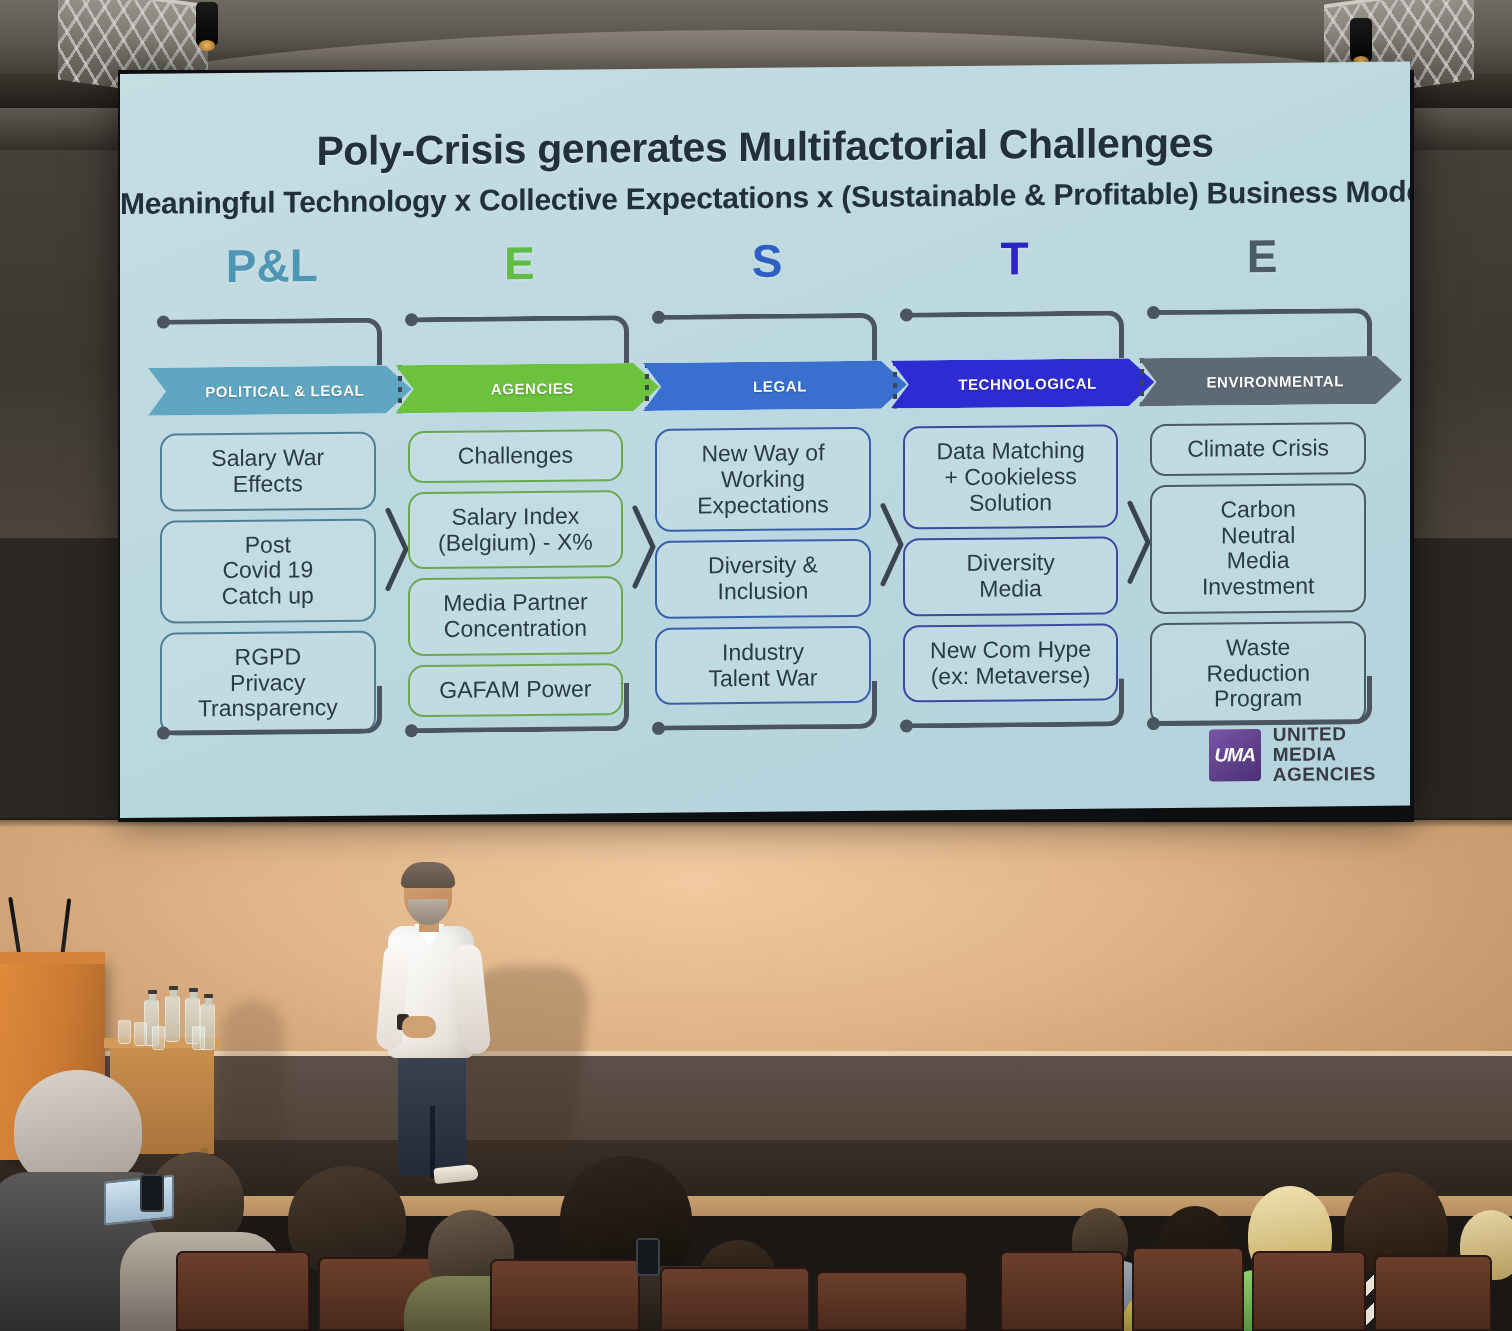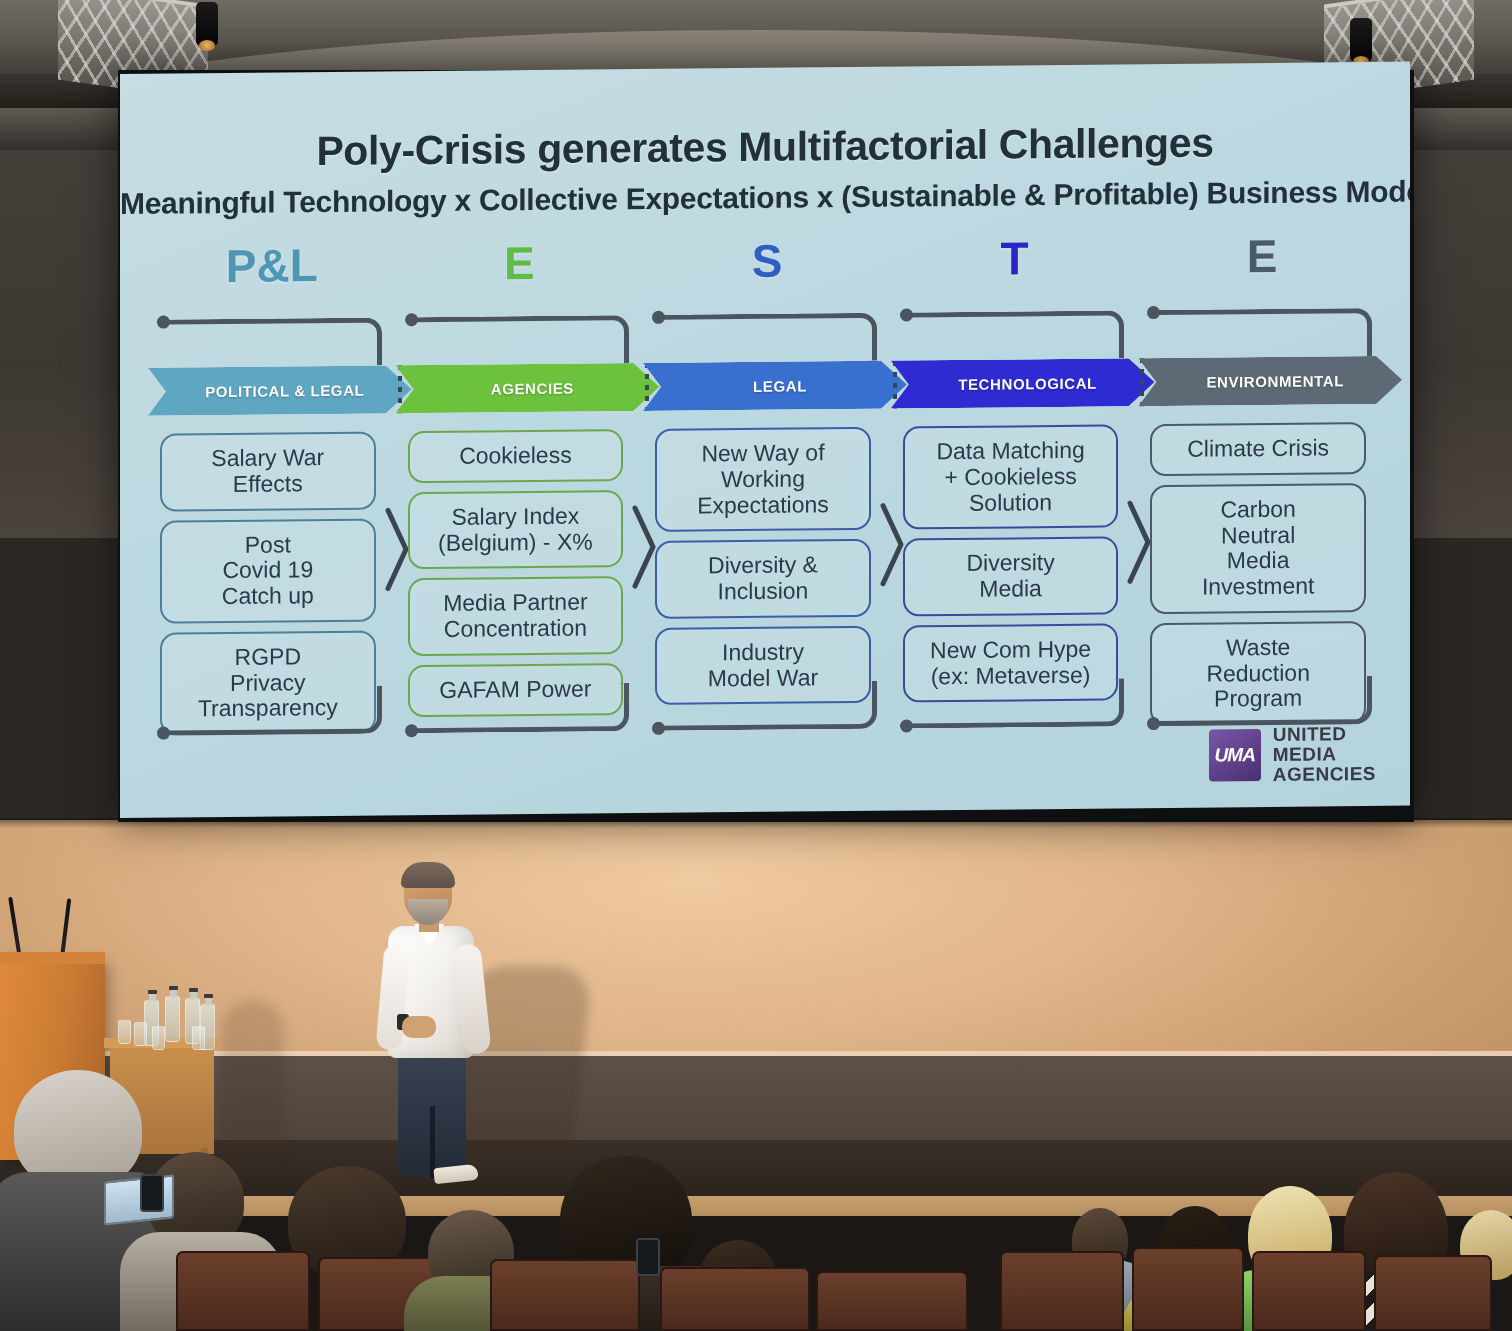--- a/index.html
+++ b/index.html
@@ -459,21 +459,21 @@
               <div class="arrow-label">AGENCIES</div>
             </div>
             <div class="sep-dots"></div>
             <div class="chevron">
               <svg width="30" height="86" viewBox="0 0 30 86">
                   <path d="M6 4 L24 43 L6 82" fill="none" stroke="#3b454f" stroke-width="5" stroke-linecap="round" stroke-linejoin="round"></path>
                 </svg>
             </div>
             <div class="cards">
               <div class="card" style="border-color: rgb(106, 168, 79);">
-                <span>Cookieless</span>
+                <span>Challenges</span>
               </div>
               <div class="card" style="border-color: rgb(106, 168, 79);">
                 <span>Salary Index
 (Belgium) - X%</span>
               </div>
               <div class="card" style="border-color: rgb(106, 168, 79);">
                 <span>Media Partner
 Concentration</span>
               </div>
               <div class="card" style="border-color: rgb(106, 168, 79);">
@@ -504,21 +504,21 @@
                 <span>New Way of
 Working
 Expectations</span>
               </div>
               <div class="card" style="border-color: rgb(58, 95, 168);">
                 <span>Diversity &amp;
 Inclusion</span>
               </div>
               <div class="card" style="border-color: rgb(58, 95, 168);">
                 <span>Industry
-Model War</span>
+Talent War</span>
               </div>
             </div>
             <div class="bracket-bot">
                 <div class="dot"></div>
               </div>
           </div>
 
           <div class="col">
             <div class="col-letter" style="color: rgb(43, 37, 200);">T</div>
             <div class="bracket-top">

